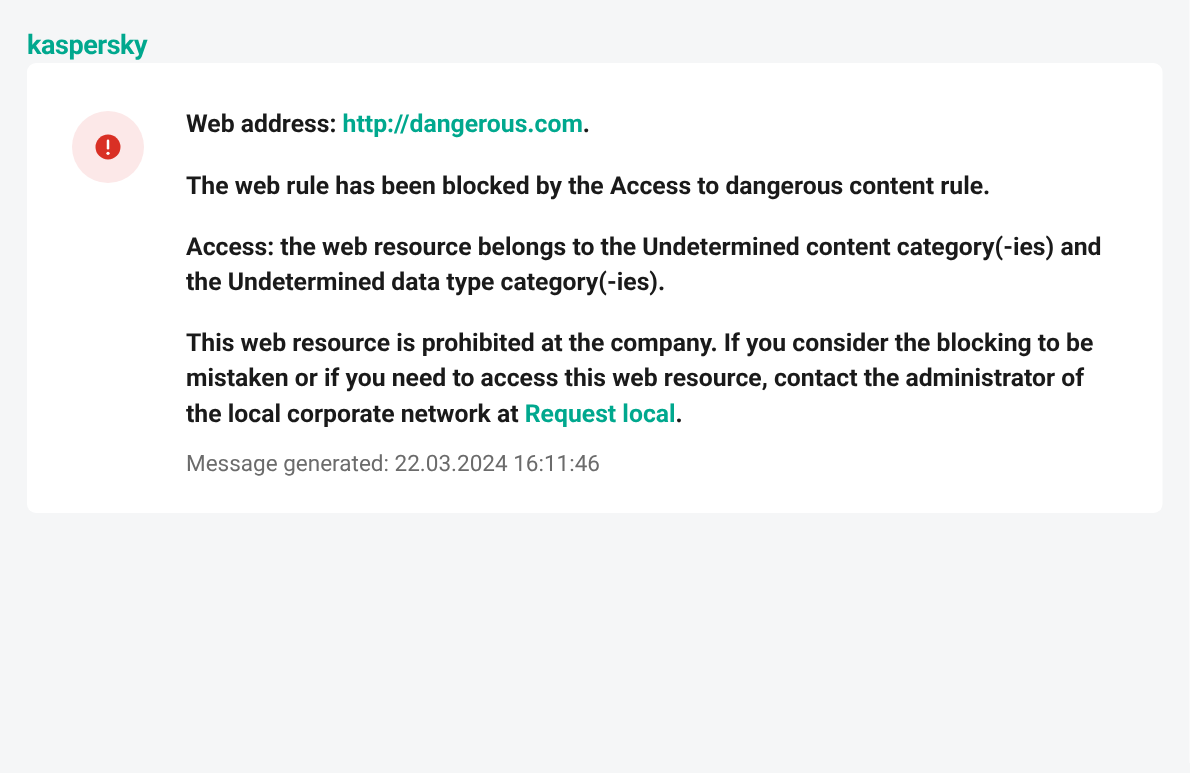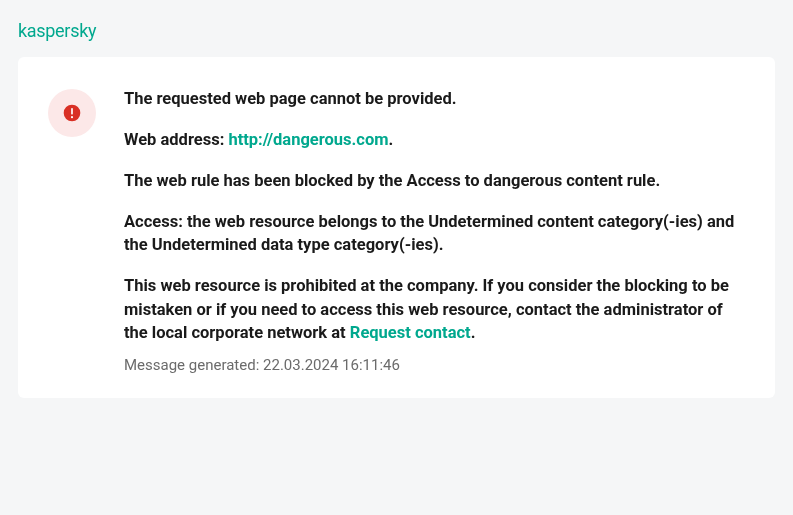--- a/index.html
+++ b/index.html
@@ -9,23 +9,23 @@
     }
     body {
       font-family: -apple-system, BlinkMacSystemFont, "Segoe UI", Roboto, Arial, sans-serif;
       background-color: #f5f6f7;
       width: 793px;
       height: 515px;
       padding: 20px 18px;
     }
     .brand {
       font-size: 18px;
-      font-weight: 400;
+      font-weight: 700;
       color: #00a88e;
-      margin-bottom: 16px;
+      margin-bottom: 1px;
       letter-spacing: -0.3px;
     }
     .card {
       background: #ffffff;
       border-radius: 6px;
       padding: 30px 30px 24px 30px;
       display: flex;
       gap: 28px;
     }
     .icon-badge {
@@ -74,24 +74,23 @@
 
 <div class="card">
   <div class="icon-badge">
     <svg viewBox="0 0 24 24" fill="none">
       <circle cx="12" cy="12" r="10" fill="#d93025"></circle>
       <rect x="11" y="6" width="2" height="8" rx="1" fill="#ffffff"></rect>
       <circle cx="12" cy="17" r="1.3" fill="#ffffff"></circle>
     </svg>
   </div>
   <div class="content">
-    <p>The requested web page cannot be provided.</p>
     <p>
       <span>Web address: </span><a href="#" class="link">http://dangerous.com</a><span>.</span>
     </p>
     <p>The web rule has been blocked by the Access to dangerous content rule.</p>
     <p>Access: the web resource belongs to the Undetermined content category(-ies) and the Undetermined data type category(-ies).</p>
     <p>
-      <span>This web resource is prohibited at the company. If you consider the blocking to be mistaken or if you need to access this web resource, contact the administrator of the local corporate network at </span><a href="#" class="link">Request contact</a><span>.</span>
+      <span>This web resource is prohibited at the company. If you consider the blocking to be mistaken or if you need to access this web resource, contact the administrator of the local corporate network at </span><a href="#" class="link">Request local</a><span>.</span>
     </p>
     <div class="meta">Message generated: 22.03.2024 16:11:46</div>
   </div>
 </div>
 
 </body></html>

